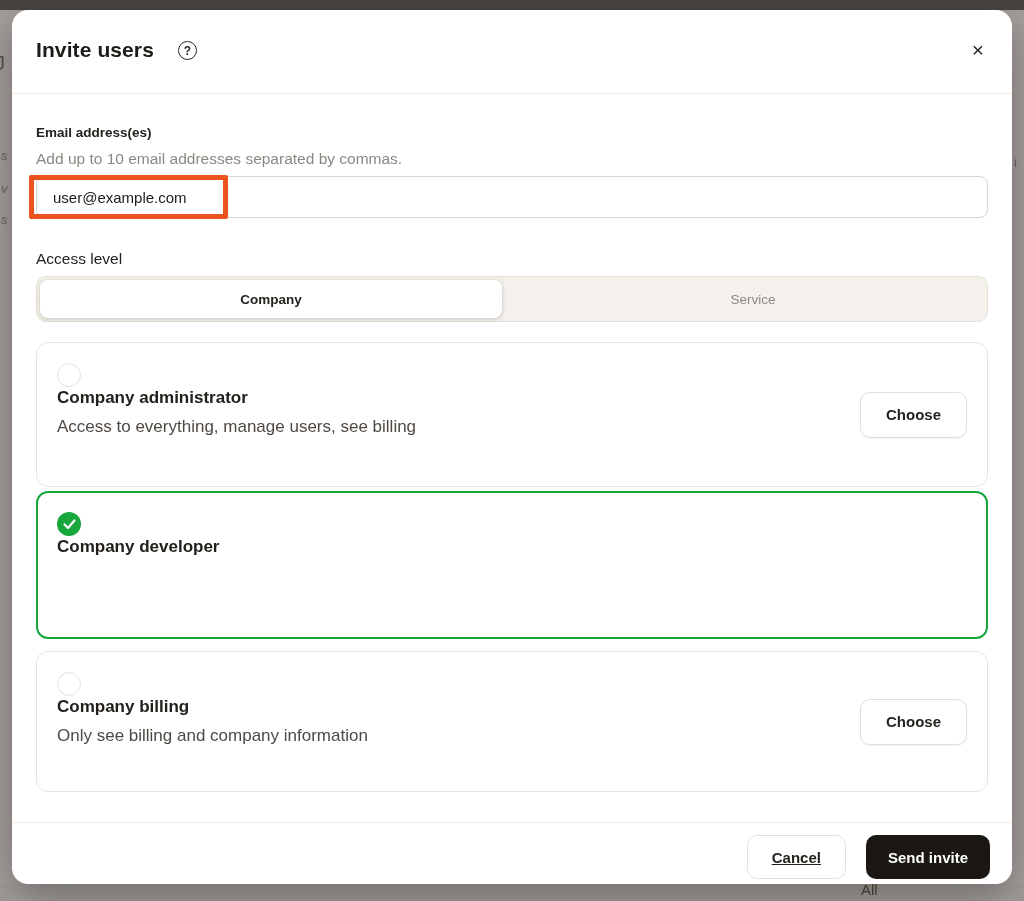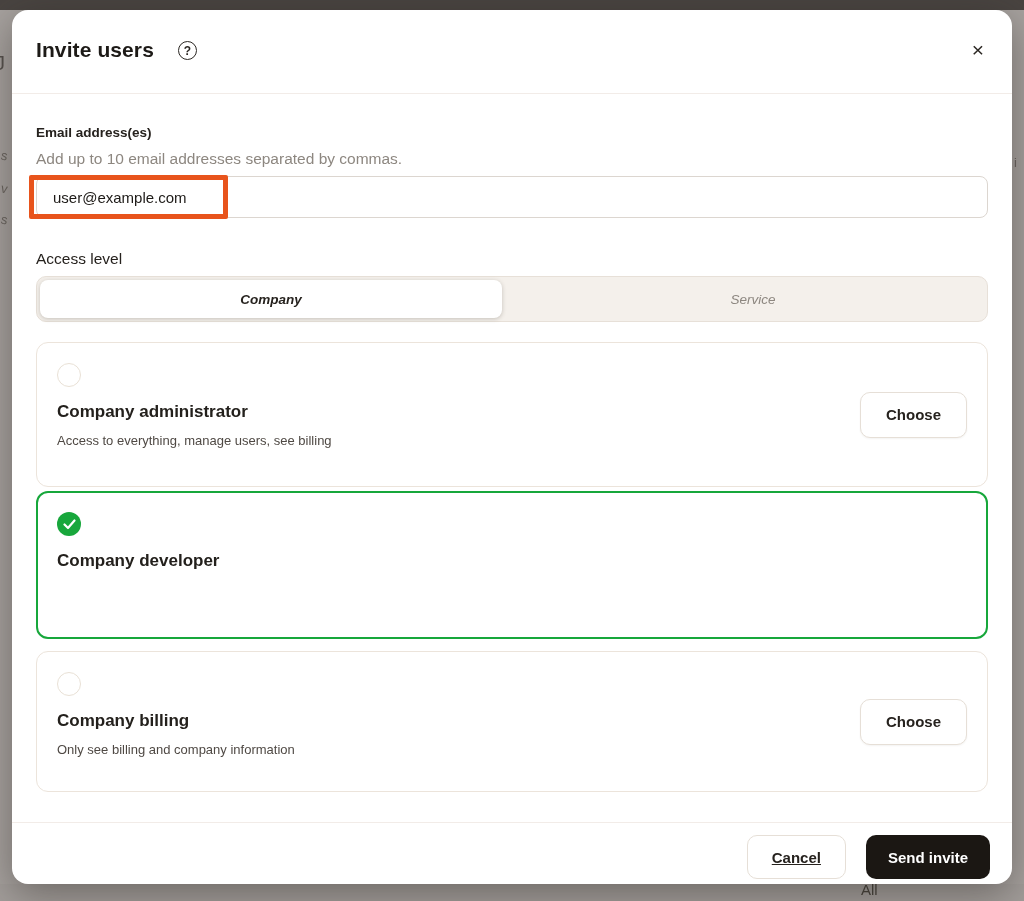--- a/index.html
+++ b/index.html
@@ -51,21 +51,21 @@
   .annotation-box {
     position:absolute; left:17px; top:165px; width:199px; height:44px;
     border:5px solid #e8541c; border-radius:2px; pointer-events:none; z-index:5;
   }
 
   
   .access-label { position:absolute; left:24px; top:239px; font-size:15.5px; line-height:20px; font-weight:500; color:#26221e; }
   .segmented {
     position:absolute; left:24px; top:266px; width:952px; height:46px;
     background:#f4f0eb; border:1px solid #e7e0d8; border-radius:10px;
-    display:flex; padding:3px;font-style:italic;
+    display:flex; padding:3px;
   }
   .segment { flex:1; display:flex; align-items:center; justify-content:center; font-size:13.5px; cursor:pointer; border-radius:8px; }
   .segment.active { background:#ffffff; font-weight:700; color:#26221e; box-shadow:0 1px 4px rgba(60,50,40,.25); }
   .segment.inactive { color:#8d8780; font-weight:500;padding-left:20px; }
 
   
   .card {
     position:absolute; left:24px; width:952px;
     border:1px solid #ece4db; border-radius:12px; background:#fff; padding:20px;
   }
@@ -74,22 +74,22 @@
   .card-2 { top:481px; height:148px; }
   .card-3 { top:641px; height:141px; }
   .radio {
     width:24px; height:24px; border-radius:50%;
     border:1.5px solid #e9e1d6; background:#fff; cursor:pointer;
   }
   .radio.checked {
     border:none; background:#18a73c;
     display:flex; align-items:center; justify-content:center;
   }
-  .card-title { margin-top:14px; font-size:17px; line-height:22px; font-weight:700; color:#23201c; }
-  .card-desc { margin-top:8px; font-size:13px; line-height:20px; color:#4f4944; }
+  .card-title { font-size:17px; line-height:22px; font-weight:700; color:#23201c; }
+  .card-desc { margin-top:8px; font-size:17px; line-height:20px; color:#4f4944; }
   .choose-btn {
     position:absolute; right:20px; top:50%; transform:translateY(-50%);
     height:46px; padding:0 25px; background:#fff;
     border:1px solid #e6dfd7; border-radius:10px;
     font-size:15px; font-weight:600; color:#26221e; cursor:pointer;
     font-family:"Liberation Sans", sans-serif;
     box-shadow:0 1px 2px rgba(60,50,40,.06);
   }
 
   

